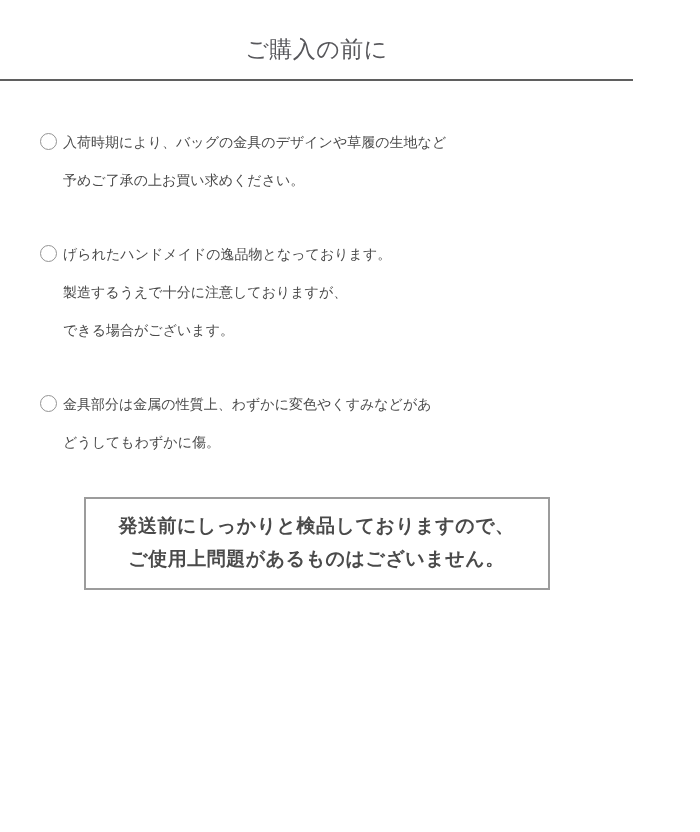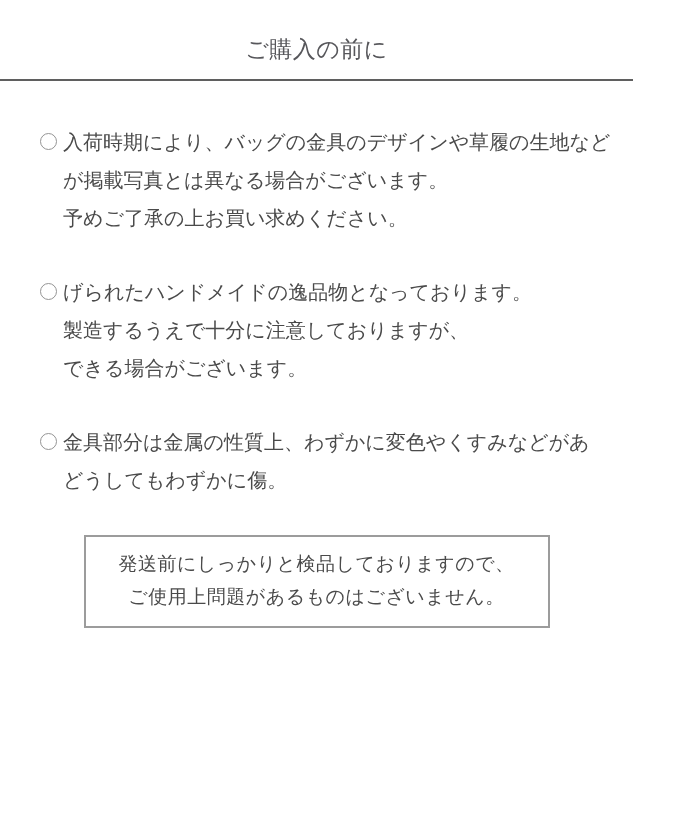--- a/index.html
+++ b/index.html
@@ -59,60 +59,60 @@
     flex: 0 0 auto;
     width: 15px;
     height: 15px;
     margin-top: 10px;
     margin-right: 6px;
     border: 1px solid #949494;
     border-radius: 50%;
     background: transparent;
   }
   .note-text {
-    font-size: 20px;
+    font-size: 14px;
     line-height: 38px;
     color: #4a4a4a;
   }
   .note-line {
     white-space: nowrap;
   }
   .assurance-box {
     width: 462px;
     margin: 36px auto 0 auto;
     border: 2px solid #9c9c9c;
     padding: 10px 0 13px 0;
     text-align: center;
     font-size: 19px;
     line-height: 33px;
     letter-spacing: 0.5px;
     color: #4a4a4a;
   }
   .box-line {
     white-space: nowrap;
+    font-weight: bold;
   }
 </style>
 </head>
 <body>
 
 <div class="page">
 
   <div class="header">
     <div class="subtitle">ご購入の前に</div>
   </div>
 
   <hr class="divider">
 
   <ul class="notes">
 
     <li class="note">
       <span class="bullet-ring"></span>
       <div class="note-text">
         <div class="note-line">入荷時期により、バッグの金具のデザインや草履の生地など</div>
-        <div class="note-line">が掲載写真とは異なる場合がございます。</div>
         <div class="note-line">予めご了承の上お買い求めください。</div>
       </div>
     </li>
 
     <li class="note">
       <span class="bullet-ring"></span>
       <div class="note-text">
         <div class="note-line">げられたハンドメイドの逸品物となっております。</div>
         <div class="note-line">製造するうえで十分に注意しておりますが、</div>
         <div class="note-line">できる場合がございます。</div>

